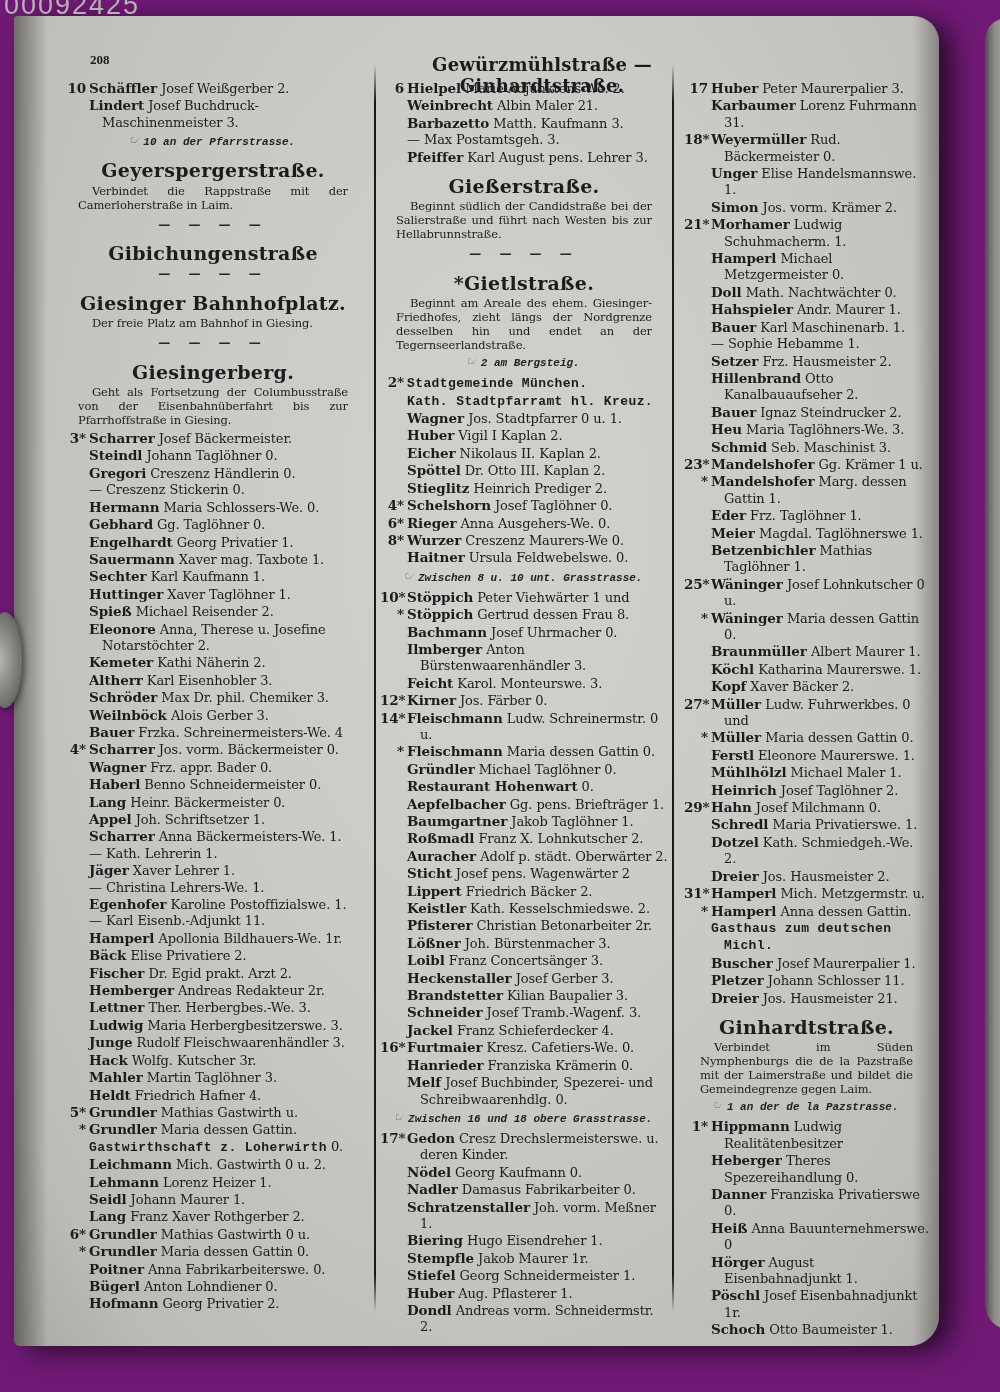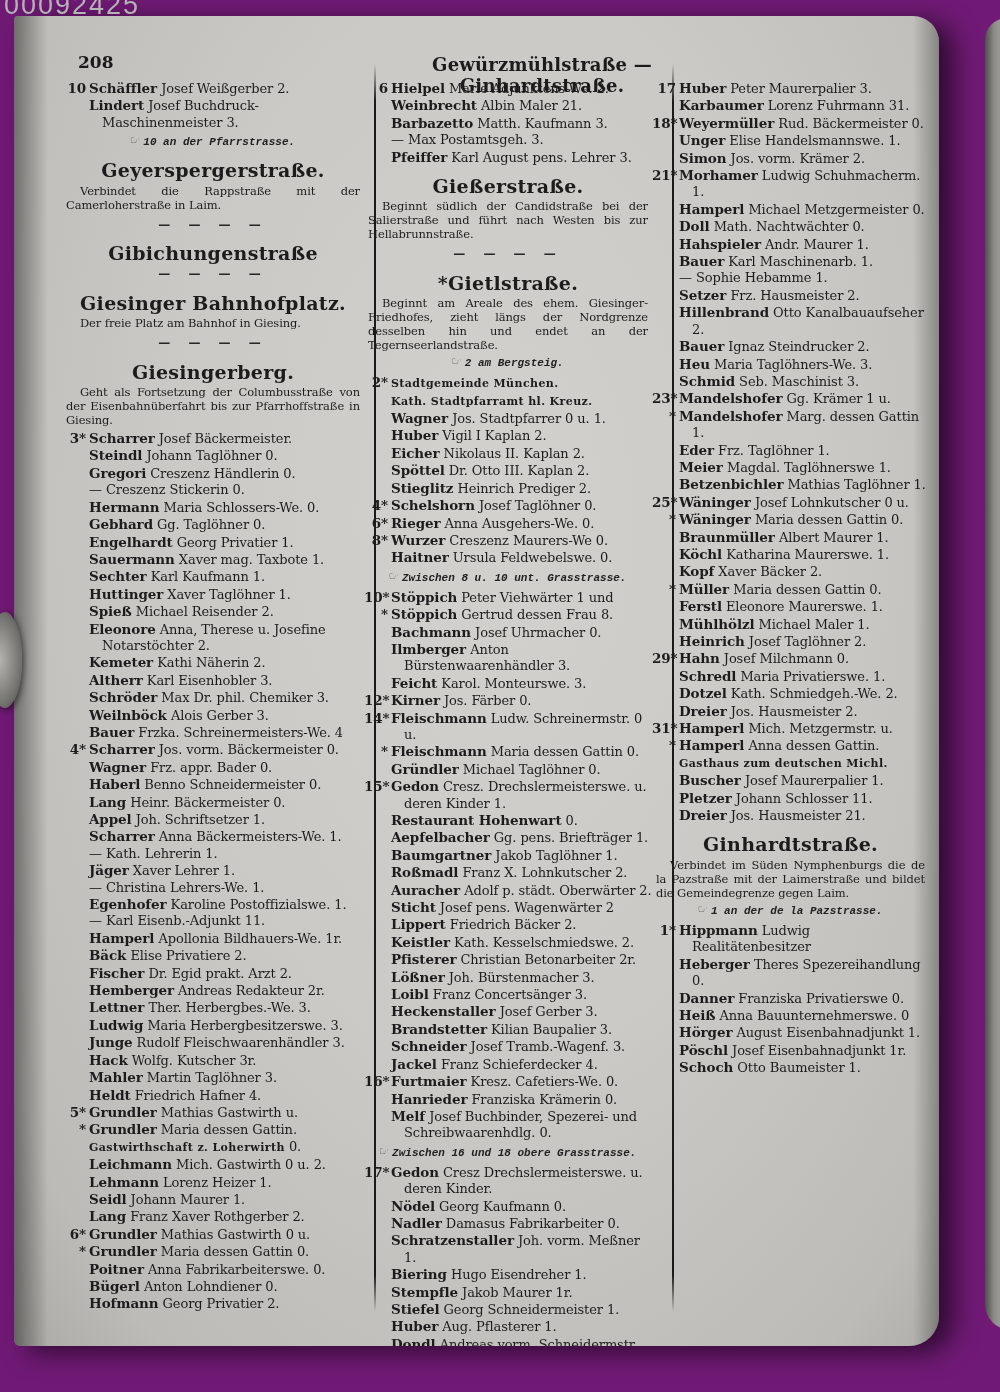--- a/index.html
+++ b/index.html
@@ -18,36 +18,36 @@
     border-radius:4px 26px 30px 6px;
     box-shadow:14px 6px 26px rgba(0,0,0,.6);
     overflow:hidden;}
   .page::before{content:"";position:absolute;left:0;top:0;bottom:0;width:34px;
     background:linear-gradient(90deg,rgba(0,0,0,.42),rgba(0,0,0,0));pointer-events:none;}
   .page::after{content:"";position:absolute;right:0;top:0;bottom:0;width:26px;
     background:linear-gradient(270deg,rgba(0,0,0,.30),rgba(0,0,0,0));pointer-events:none;}
   .binder-clip{position:absolute;left:-12px;top:612px;width:34px;height:96px;z-index:3;
     background:radial-gradient(ellipse at 30% 50%,#b9b8b4,#6f6e6a 70%,#3a3a38);
     border-radius:50%;box-shadow:2px 2px 6px rgba(0,0,0,.5);}
-  .page-number{position:absolute;left:64px;top:36px;font-size:17px;font-weight:bold;color:#1b1b1b;}
+  .page-number{position:absolute;left:76px;top:36px;font-size:13px;font-weight:bold;color:#1b1b1b;font-family:Liberation Serif, serif;}
   .running-title{position:absolute;left:378px;top:38px;width:300px;text-align:center;
     font-size:18px;font-weight:bold;color:#1b1b1b;letter-spacing:.2px;}
   .content{position:absolute;left:48px;top:64px;right:10px;bottom:10px;
-    display:grid;grid-template-columns:302px 288px 1fr;color:#1c1c1c;}
+    display:grid;grid-template-columns:302px 288px 1fr;column-gap:16px;color:#1c1c1c;}
   .rule{position:absolute;top:48px;width:2px;height:1248px;z-index:4;
     background:linear-gradient(#00000000,#1a1a1a 3%,#1a1a1a 97%,#00000000);}
   .rule.r1{left:360px;} .rule.r2{left:658px;}
   .col{font-size:13px;line-height:16.4px;}
   .entry{padding-left:40px;text-indent:-40px;letter-spacing:-0.1px;}
   .num{display:inline-block;width:24px;margin-right:3px;text-align:right;
     font-weight:bold;font-size:13.5px;text-indent:0;}
   .surname{font-weight:bold;font-size:13.5px;}
-  .entry.big .surname{font-size:11px;letter-spacing:.4px;}
+  .entry.big .surname{font-size:13px;letter-spacing:.4px;font-family:Liberation Mono, monospace;}
   .street-header{text-align:center;font-weight:bold;font-size:19px;margin:12px 0 5px;letter-spacing:.3px;}
-  .street-desc{font-size:11.5px;line-height:14px;text-indent:14px;margin:0 4px 3px;
+  .street-desc{font-size:11.5px;line-height:14px;text-indent:14px;margin:0 16px 3px;
     text-align:justify;letter-spacing:-0.1px;}
   .xref{text-align:center;font-size:11px;line-height:15px;font-weight:bold;font-style:italic;
     margin:3px 0 3px;color:#222;font-family:Liberation Mono, monospace;}
   .manicule{font-style:normal;font-size:14px;margin-right:4px;}
   .sep{text-align:center;font-weight:bold;letter-spacing:7px;font-size:12px;color:#262626;margin:5px 0 3px;}
 </style>
 </head>
 <body>
 
 <div id="stage">
@@ -150,21 +150,20 @@
           <div class="xref"><span class="manicule">☞</span>Zwischen 8 u. 10 unt. Grasstrasse.</div>
           <div class="entry"><span class="num">10*</span><span class="surname">Stöppich</span> <span class="details">Peter Viehwärter 1 und</span></div>
           <div class="entry"><span class="num">*</span><span class="surname">Stöppich</span> <span class="details">Gertrud dessen Frau 8.</span></div>
           <div class="entry"><span class="num"></span><span class="surname">Bachmann</span> <span class="details">Josef Uhrmacher 0.</span></div>
           <div class="entry"><span class="num"></span><span class="surname">Ilmberger</span> <span class="details">Anton Bürstenwaarenhändler 3.</span></div>
           <div class="entry"><span class="num"></span><span class="surname">Feicht</span> <span class="details">Karol. Monteurswe. 3.</span></div>
           <div class="entry"><span class="num">12*</span><span class="surname">Kirner</span> <span class="details">Jos. Färber 0.</span></div>
           <div class="entry"><span class="num">14*</span><span class="surname">Fleischmann</span> <span class="details">Ludw. Schreinermstr. 0 u.</span></div>
           <div class="entry"><span class="num">*</span><span class="surname">Fleischmann</span> <span class="details">Maria dessen Gattin 0.</span></div>
           <div class="entry"><span class="num"></span><span class="surname">Gründler</span> <span class="details">Michael Taglöhner 0.</span></div>
-          <div class="entry"><span class="num">15*</span><span class="surname">Gedon</span> <span class="details">Cresz. Drechslermeisterswe. u. deren Kinder 1.</span></div>
           <div class="entry"><span class="num"></span><span class="surname">Restaurant Hohenwart</span> <span class="details">0.</span></div>
           <div class="entry"><span class="num"></span><span class="surname">Aepfelbacher</span> <span class="details">Gg. pens. Briefträger 1.</span></div>
           <div class="entry"><span class="num"></span><span class="surname">Baumgartner</span> <span class="details">Jakob Taglöhner 1.</span></div>
           <div class="entry"><span class="num"></span><span class="surname">Roßmadl</span> <span class="details">Franz X. Lohnkutscher 2.</span></div>
           <div class="entry"><span class="num"></span><span class="surname">Auracher</span> <span class="details">Adolf p. städt. Oberwärter 2.</span></div>
           <div class="entry"><span class="num"></span><span class="surname">Sticht</span> <span class="details">Josef pens. Wagenwärter 2</span></div>
           <div class="entry"><span class="num"></span><span class="surname">Lippert</span> <span class="details">Friedrich Bäcker 2.</span></div>
           <div class="entry"><span class="num"></span><span class="surname">Keistler</span> <span class="details">Kath. Kesselschmiedswe. 2.</span></div>
           <div class="entry"><span class="num"></span><span class="surname">Pfisterer</span> <span class="details">Christian Betonarbeiter 2r.</span></div>
           <div class="entry"><span class="num"></span><span class="surname">Lößner</span> <span class="details">Joh. Bürstenmacher 3.</span></div>
@@ -207,20 +206,21 @@
           <div class="entry"><span class="num">23*</span><span class="surname">Mandelshofer</span> <span class="details">Gg. Krämer 1 u.</span></div>
           <div class="entry"><span class="num">*</span><span class="surname">Mandelshofer</span> <span class="details">Marg. dessen Gattin 1.</span></div>
           <div class="entry"><span class="num"></span><span class="surname">Eder</span> <span class="details">Frz. Taglöhner 1.</span></div>
           <div class="entry"><span class="num"></span><span class="surname">Meier</span> <span class="details">Magdal. Taglöhnerswe 1.</span></div>
           <div class="entry"><span class="num"></span><span class="surname">Betzenbichler</span> <span class="details">Mathias Taglöhner 1.</span></div>
           <div class="entry"><span class="num">25*</span><span class="surname">Wäninger</span> <span class="details">Josef Lohnkutscher 0 u.</span></div>
           <div class="entry"><span class="num">*</span><span class="surname">Wäninger</span> <span class="details">Maria dessen Gattin 0.</span></div>
           <div class="entry"><span class="num"></span><span class="surname">Braunmüller</span> <span class="details">Albert Maurer 1.</span></div>
           <div class="entry"><span class="num"></span><span class="surname">Köchl</span> <span class="details">Katharina Maurerswe. 1.</span></div>
           <div class="entry"><span class="num"></span><span class="surname">Kopf</span> <span class="details">Xaver Bäcker 2.</span></div>
+          <div class="entry"><span class="num">27*</span><span class="surname">Müller</span> <span class="details">Ludw. Fuhrwerkbes. 0 und</span></div>
           <div class="entry"><span class="num">*</span><span class="surname">Müller</span> <span class="details">Maria dessen Gattin 0.</span></div>
           <div class="entry"><span class="num"></span><span class="surname">Ferstl</span> <span class="details">Eleonore Maurerswe. 1.</span></div>
           <div class="entry"><span class="num"></span><span class="surname">Mühlhölzl</span> <span class="details">Michael Maler 1.</span></div>
           <div class="entry"><span class="num"></span><span class="surname">Heinrich</span> <span class="details">Josef Taglöhner 2.</span></div>
           <div class="entry"><span class="num">29*</span><span class="surname">Hahn</span> <span class="details">Josef Milchmann 0.</span></div>
           <div class="entry"><span class="num"></span><span class="surname">Schredl</span> <span class="details">Maria Privatierswe. 1.</span></div>
           <div class="entry"><span class="num"></span><span class="surname">Dotzel</span> <span class="details">Kath. Schmiedgeh.-We. 2.</span></div>
           <div class="entry"><span class="num"></span><span class="surname">Dreier</span> <span class="details">Jos. Hausmeister 2.</span></div>
           <div class="entry"><span class="num">31*</span><span class="surname">Hamperl</span> <span class="details">Mich. Metzgermstr. u.</span></div>
           <div class="entry"><span class="num">*</span><span class="surname">Hamperl</span> <span class="details">Anna dessen Gattin.</span></div>

